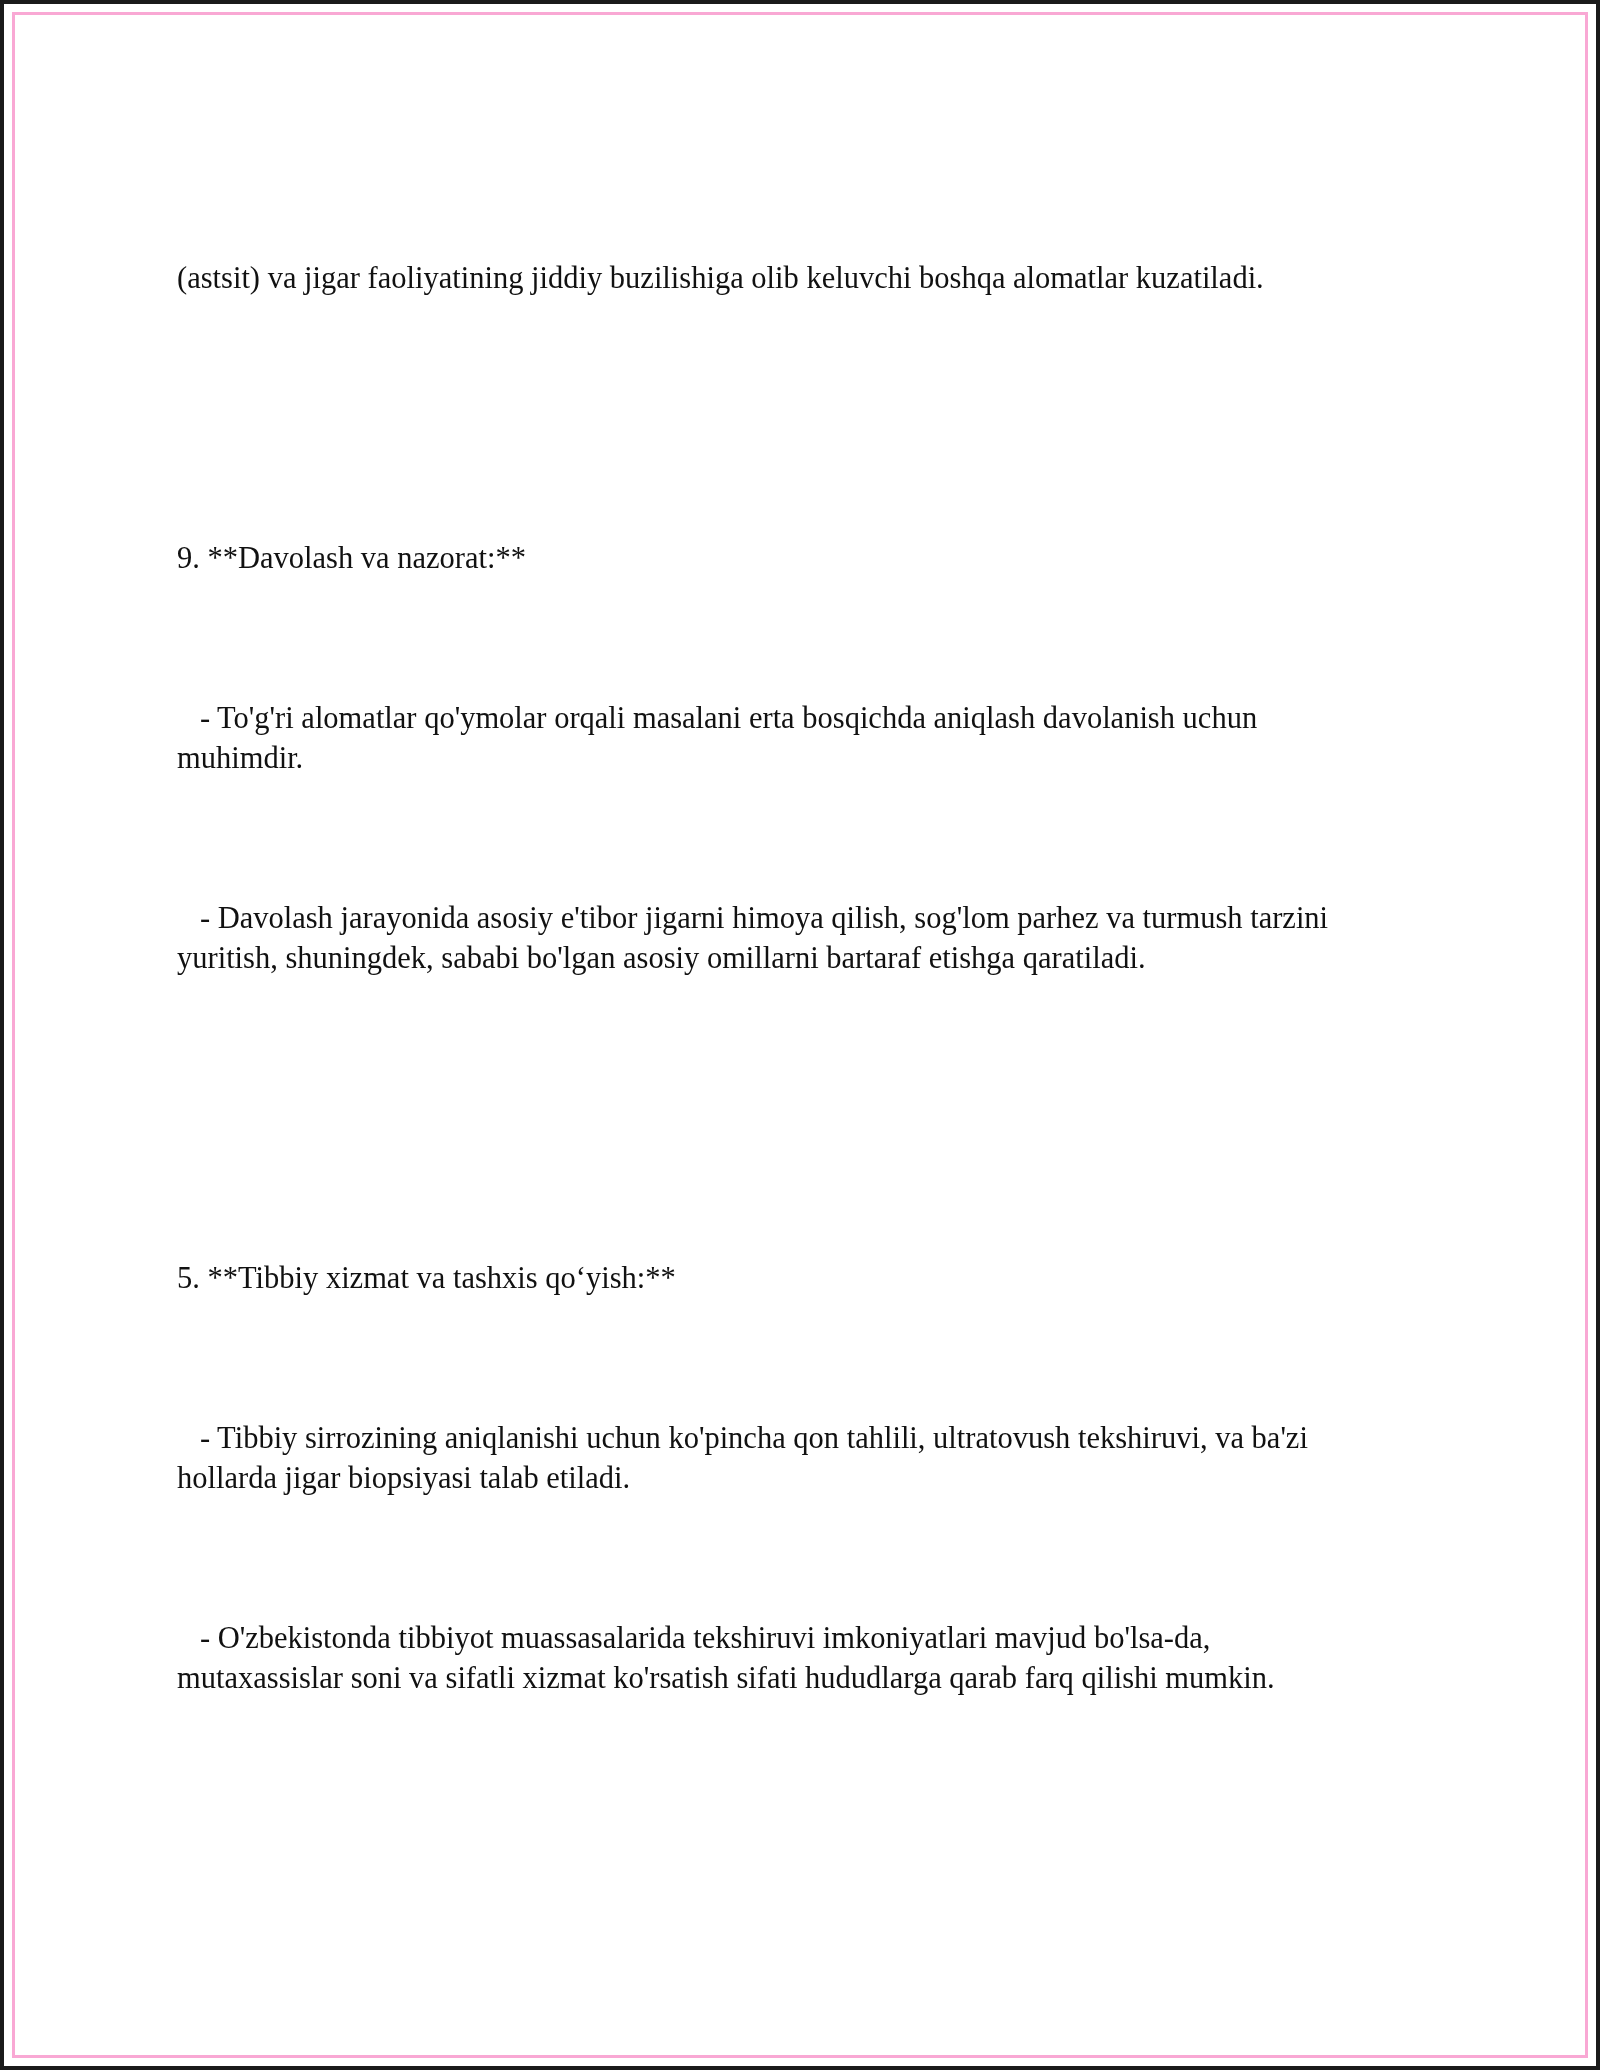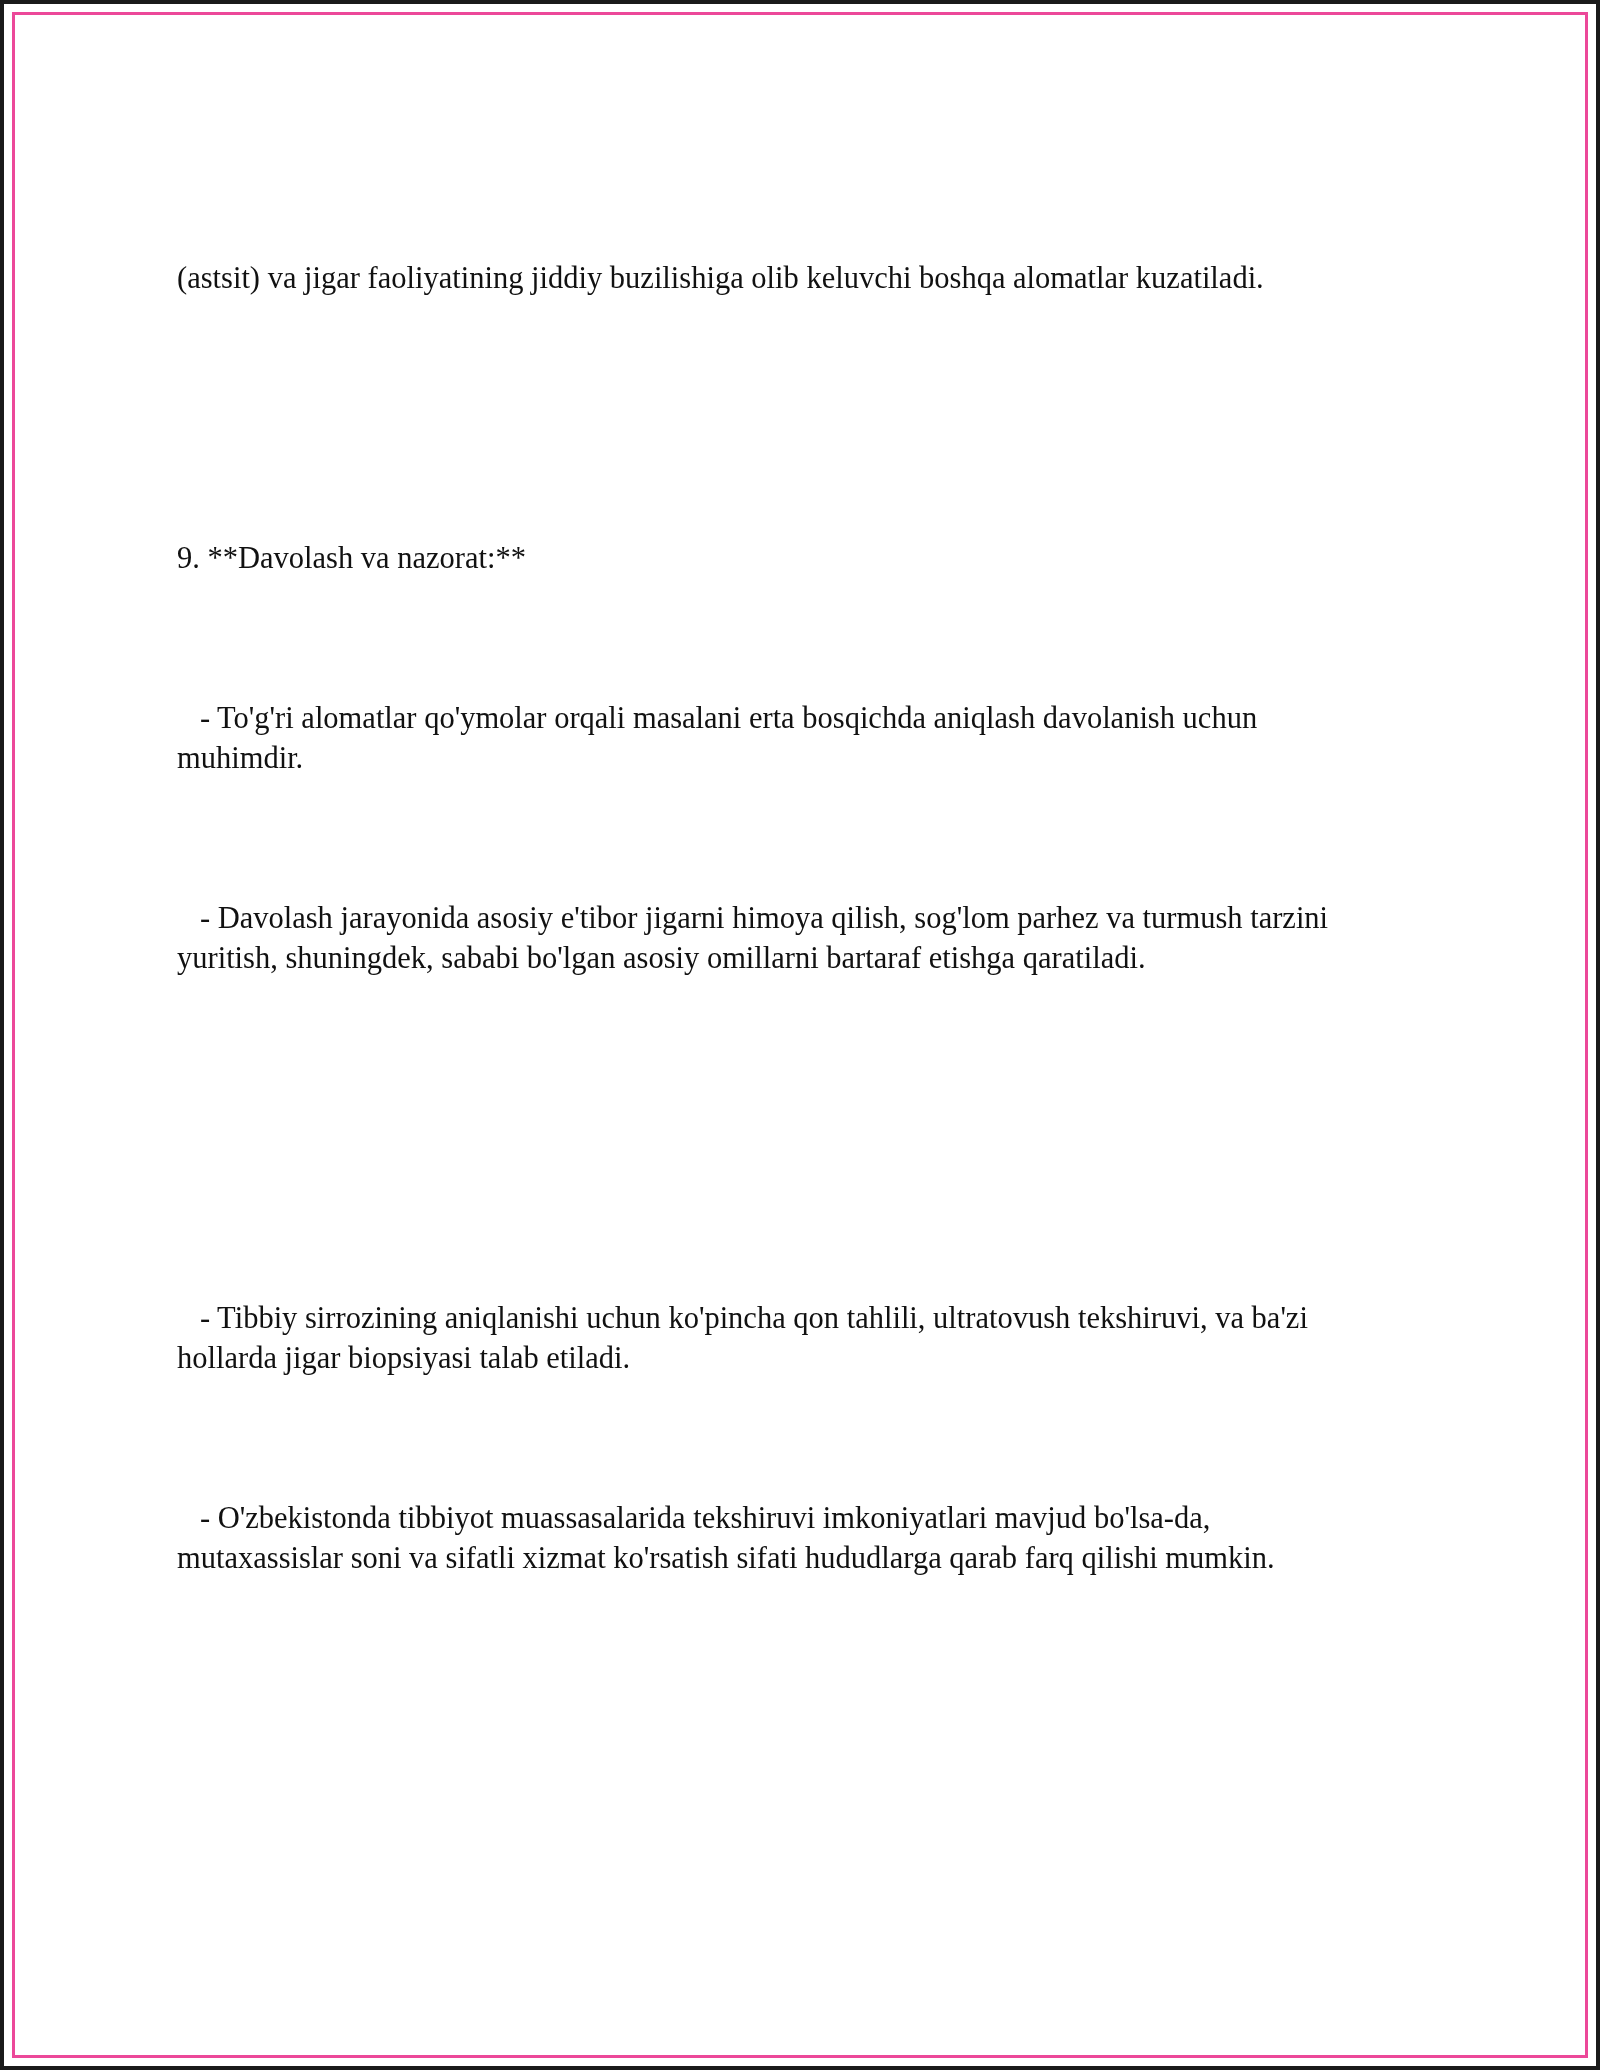--- a/index.html
+++ b/index.html
@@ -27,21 +27,21 @@
     background: #ffffff;            
     padding: 8px;
   }
 
   .page-sheet {
     position: relative;
     width: 100%;
     height: 100%;
     box-sizing: border-box;
     background: #ffffff;
-    border: 3px solid #ec4899;      
+    border: 3px solid #f9a8d4;      
   }
 
   
   .doc-body {
     position: absolute;
     left: 162px;
     top: 123px;
     width: 1180px;
     font-family: "Liberation Serif", "DejaVu Serif", serif;
     font-size: 30.5px;
@@ -78,20 +78,21 @@
         <div class="doc-spacer"></div>
 
         <p class="doc-block">9. **Davolash va nazorat:**</p>
 
         <p class="doc-block">   - To'g'ri alomatlar qo'ymolar orqali masalani erta bosqichda aniqlash davolanish uchun muhimdir.</p>
 
         <p class="doc-block">   - Davolash jarayonida asosiy e'tibor jigarni himoya qilish, sog'lom parhez va turmush tarzini yuritish, shuningdek, sababi bo'lgan asosiy omillarni bartaraf etishga qaratiladi.</p>
 
         <div class="doc-spacer"></div>
 
+        <p class="doc-block">5. **Tibbiy xizmat va tashxis qo‘yish:**</p>
 
         <p class="doc-block">   - Tibbiy sirrozining aniqlanishi uchun ko'pincha qon tahlili, ultratovush tekshiruvi, va ba'zi hollarda jigar biopsiyasi talab etiladi.</p>
 
         <p class="doc-block">   - O'zbekistonda tibbiyot muassasalarida tekshiruvi imkoniyatlari mavjud bo'lsa-da, mutaxassislar soni va sifatli xizmat ko'rsatish sifati hududlarga qarab farq qilishi mumkin.</p>
         <div class="doc-spacer"></div>
 
         
 
       </div>
 

